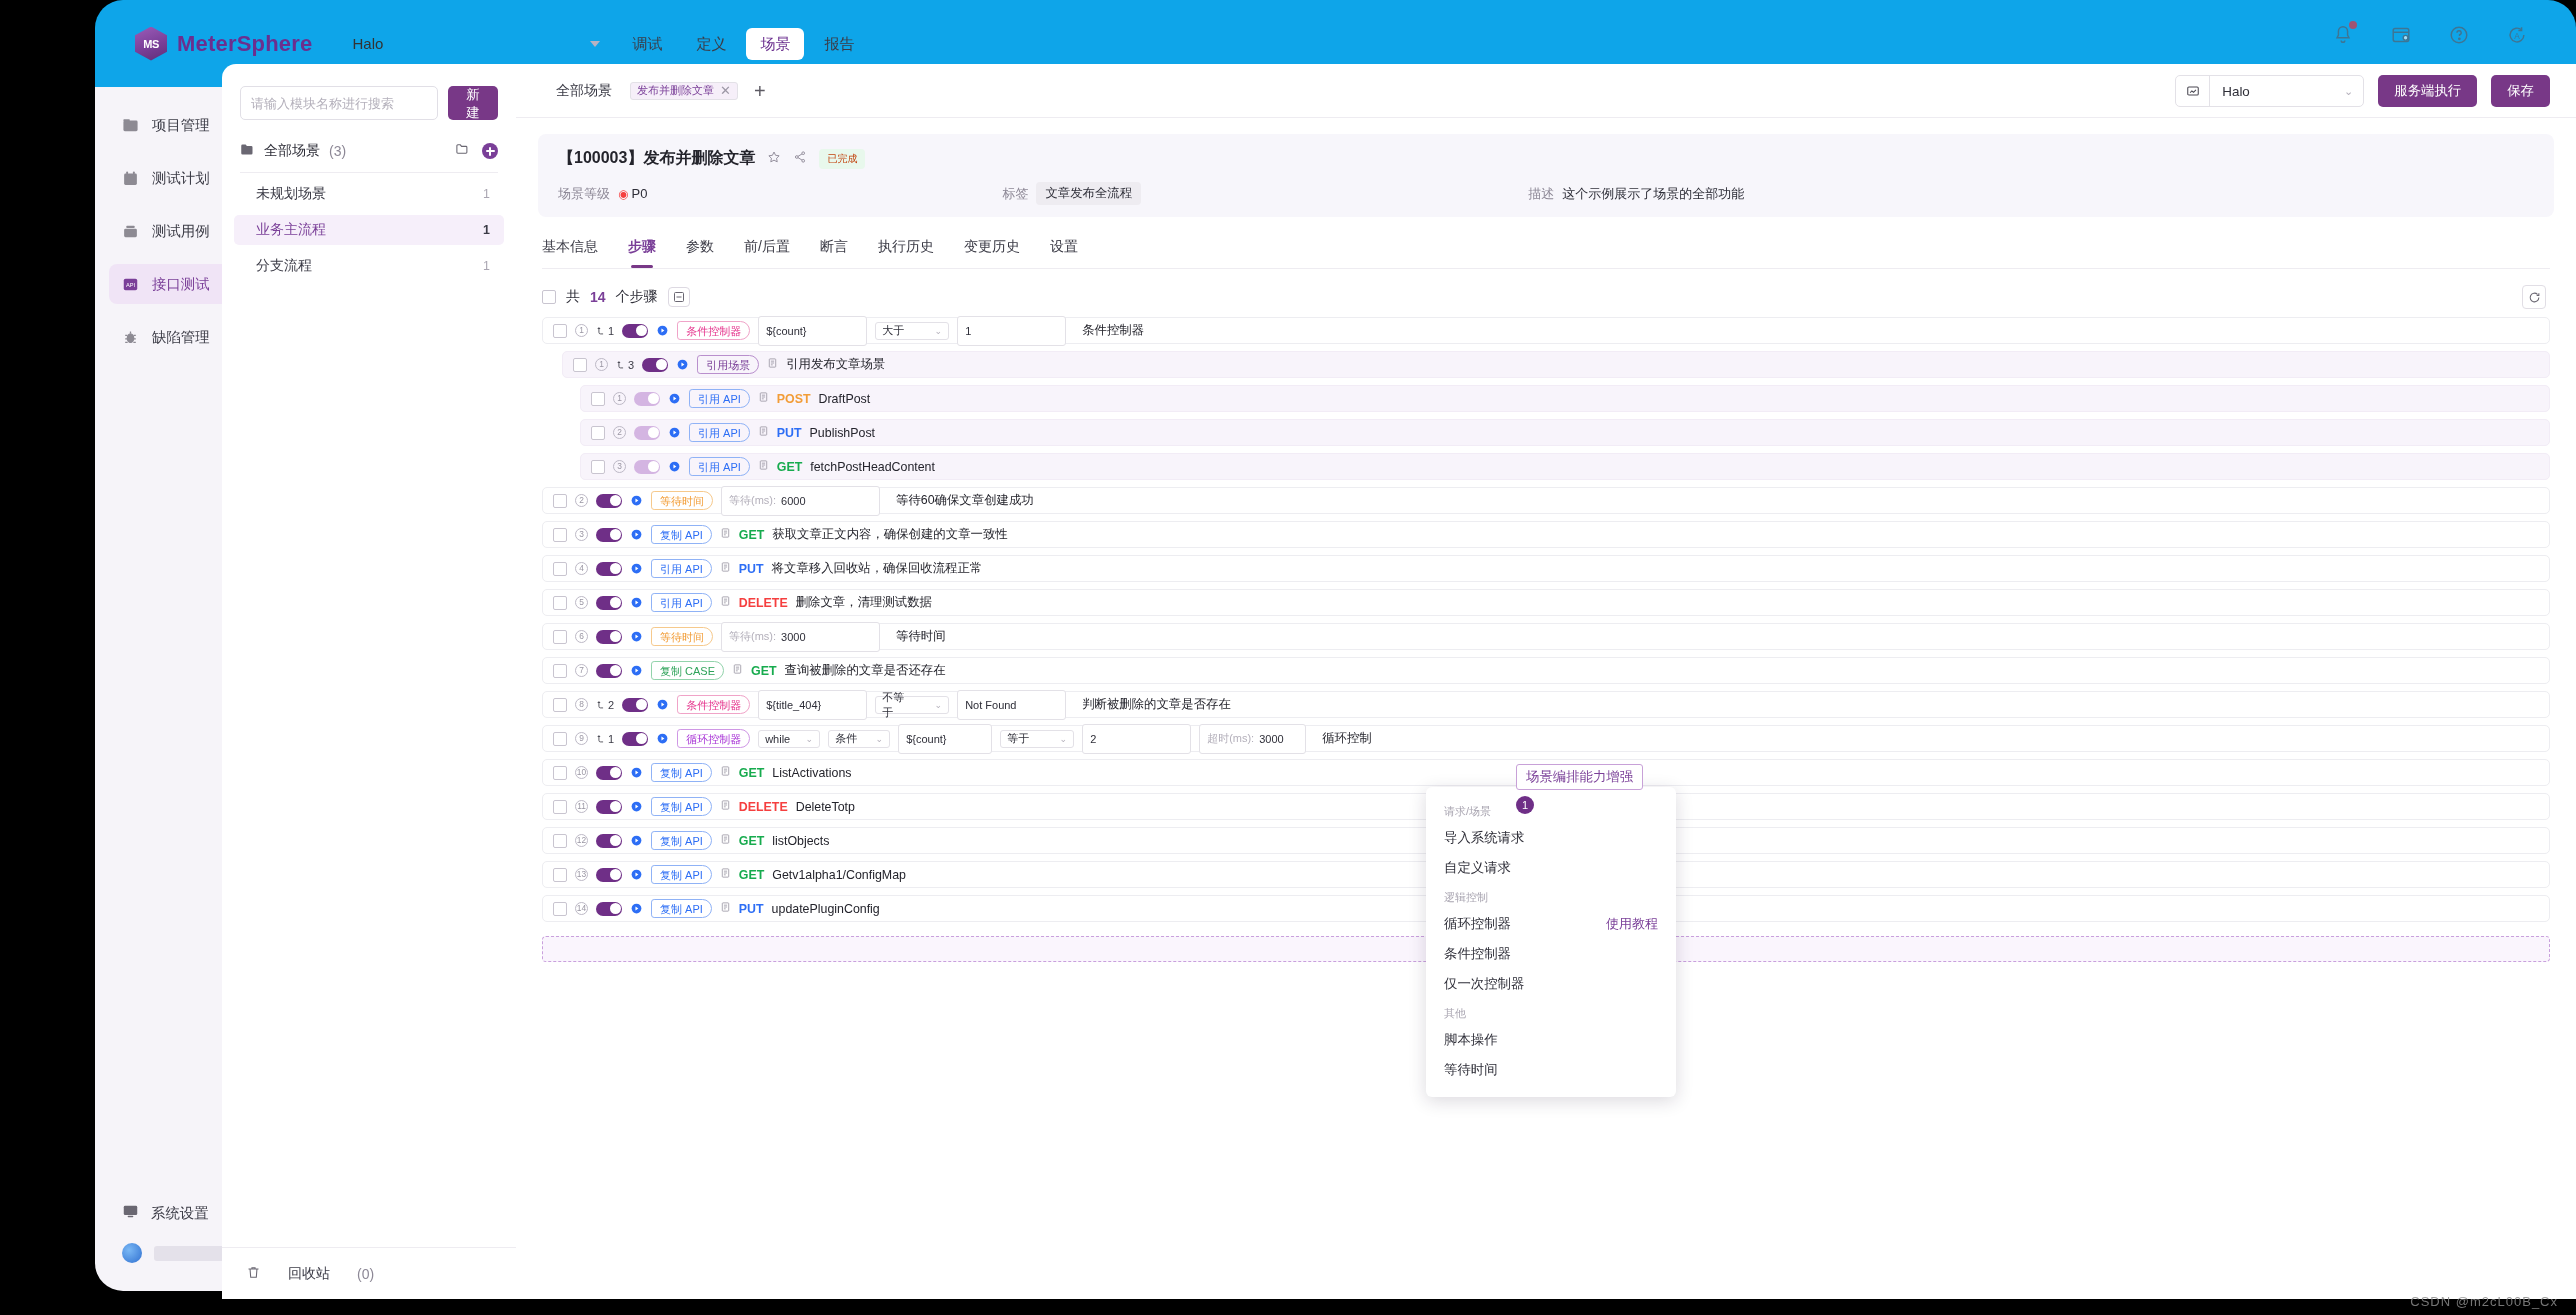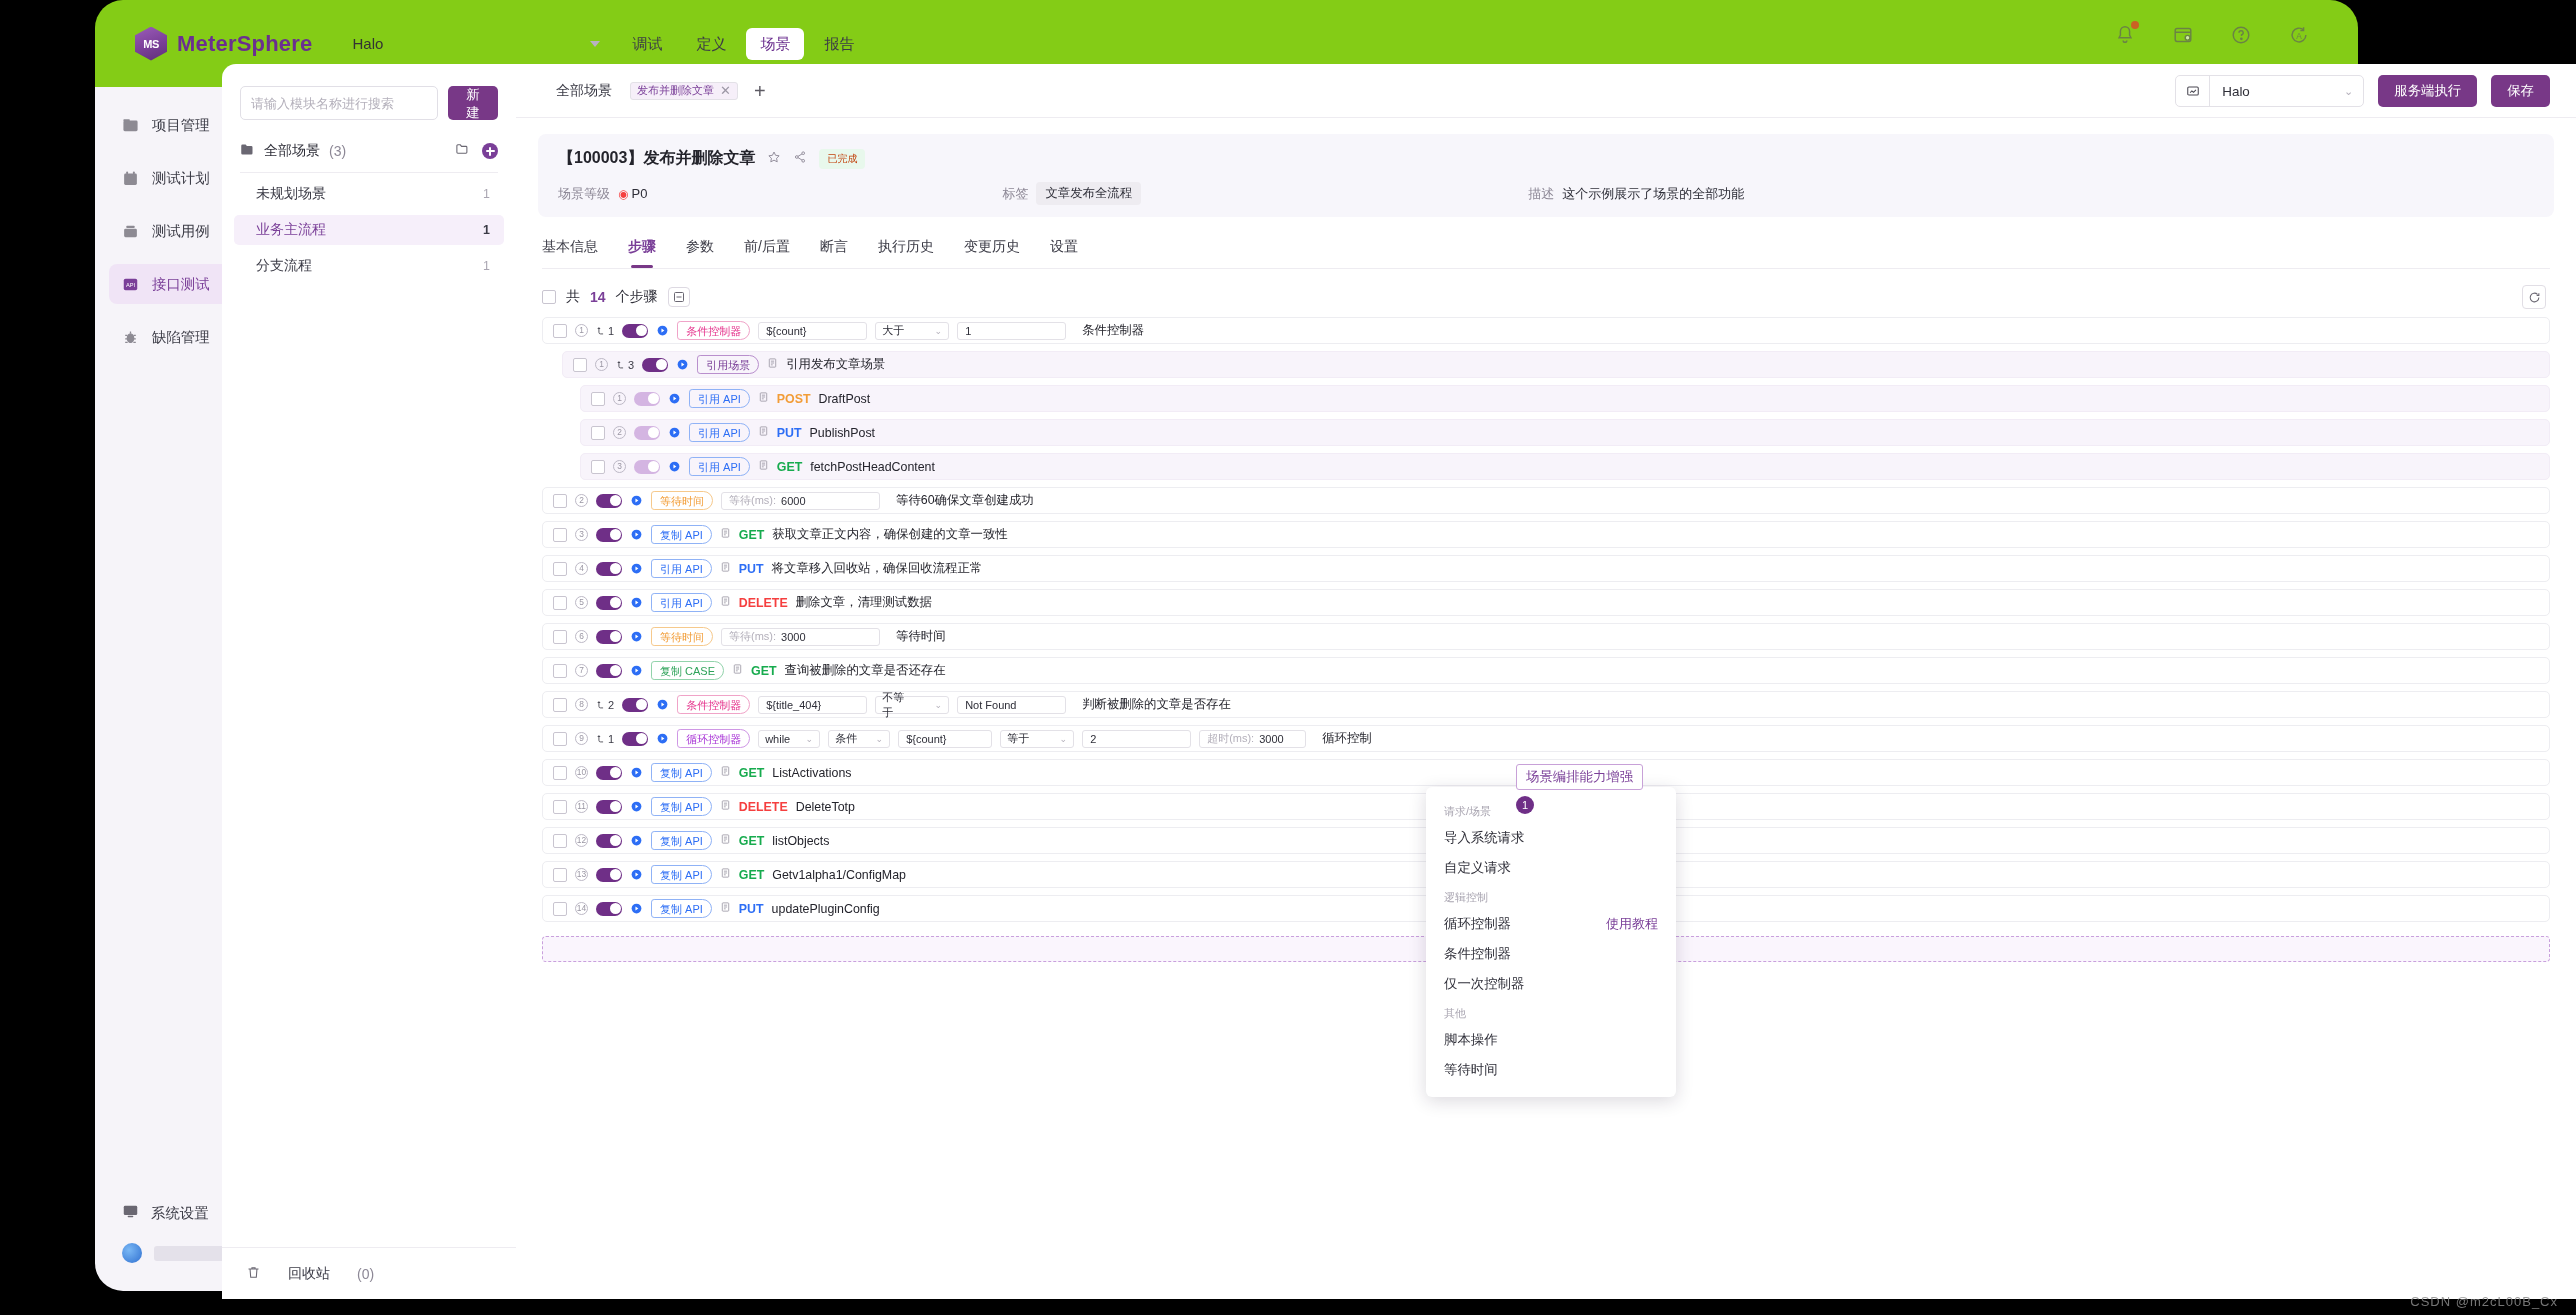--- a/index.html
+++ b/index.html
@@ -9,22 +9,22 @@
     font-family: "Liberation Sans", "DejaVu Sans", sans-serif;
     overflow: hidden;
   }
   #app {
     position: absolute; left: 0; top: 0;
     width: 2576px; height: 1315px;
     background: #000;
   }
   
   .topbar {
-    position: absolute; left: 95px; top: 0; width: 2263px; height: 87px;
-    background: #84cc16;
+    position: absolute; left: 95px; top: 0; width: 2481px; height: 87px;
+    background: #0ea5e9;
     border-top-left-radius: 28px;
     border-top-right-radius: 28px;
     display: flex; align-items: center;
   }
   .brand { display: flex; align-items: center; margin-left: 40px; gap: 10px; }
   .logo-cube {
     width: 32px; height: 34px;
     background: linear-gradient(160deg,#9b5cb8 0%, #7a3f98 55%, #5e2e76 100%);
     clip-path: polygon(50% 0%, 100% 26%, 100% 74%, 50% 100%, 0% 74%, 0% 26%);
     position: relative;
@@ -246,21 +246,21 @@
   .t-wait  { color: #f29d38; border: 1px solid #f6c98c; }
   .t-case  { color: #2fa35a; border: 1px solid #92d3ab; }
   .t-loop  { color: #a833d6; border: 1px solid #cf97e5; }
   .doc-ic { color: #9a96a3; font-size: 12px; }
   .m-get { color: #17ab4e; font-weight: 700; font-size: 12.4px; }
   .m-post { color: #f29d38; font-weight: 700; font-size: 12.4px; }
   .m-put { color: #2d6ef5; font-weight: 700; font-size: 12.4px; }
   .m-del { color: #f53f3f; font-weight: 700; font-size: 12.4px; }
   .step-name { font-size: 12.4px; color: #24242c; }
   .inp {
-    height: 18px; border: 1px solid #e3e1e7; border-radius: 3px;
+    height: 30px; border: 1px solid #e3e1e7; border-radius: 3px;
     font-size: 11px; color: #2e2e38; display: flex; align-items: center;
     padding: 0 7px; background: #fff; cursor: text; white-space: nowrap;
   }
   .inp.w110 { width: 109px; }
   .inp.w95  { width: 94px; }
   .sel {
     height: 18px; border: 1px solid #e3e1e7; border-radius: 3px;
     font-size: 11px; color: #2e2e38; display: flex; align-items: center;
     padding: 0 6px; background: #fff; cursor: pointer; gap: 6px;
   }

